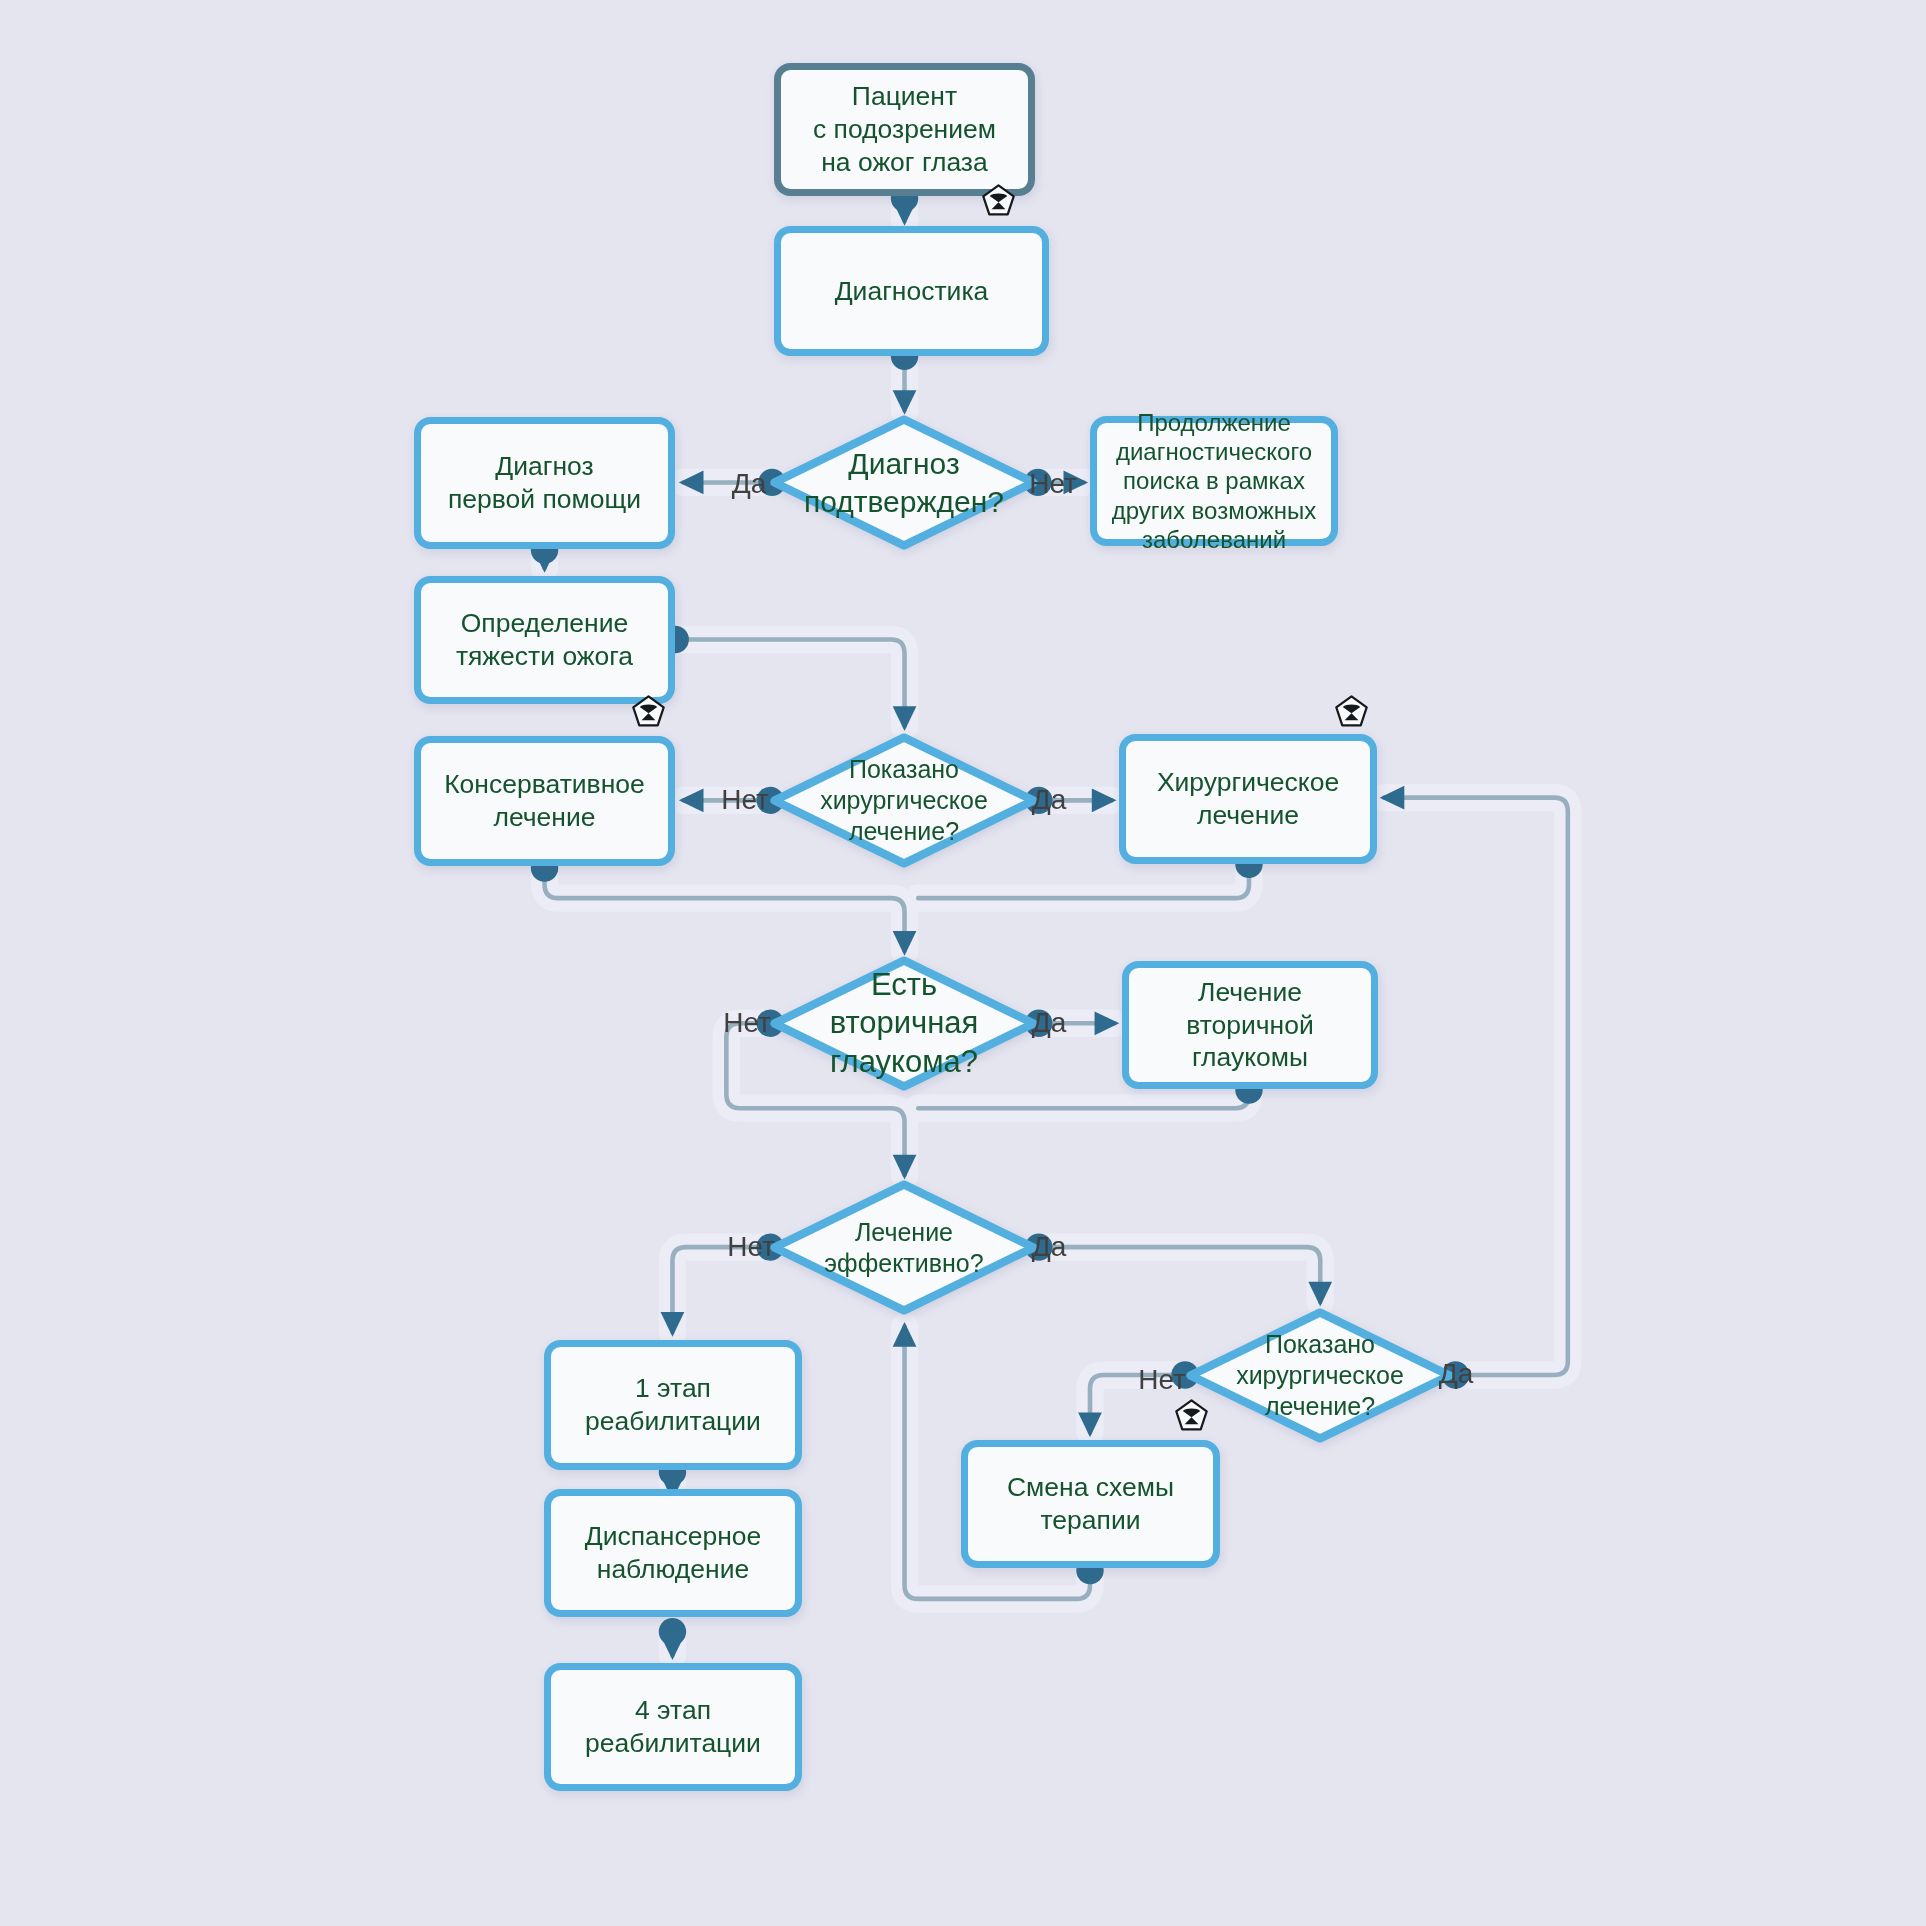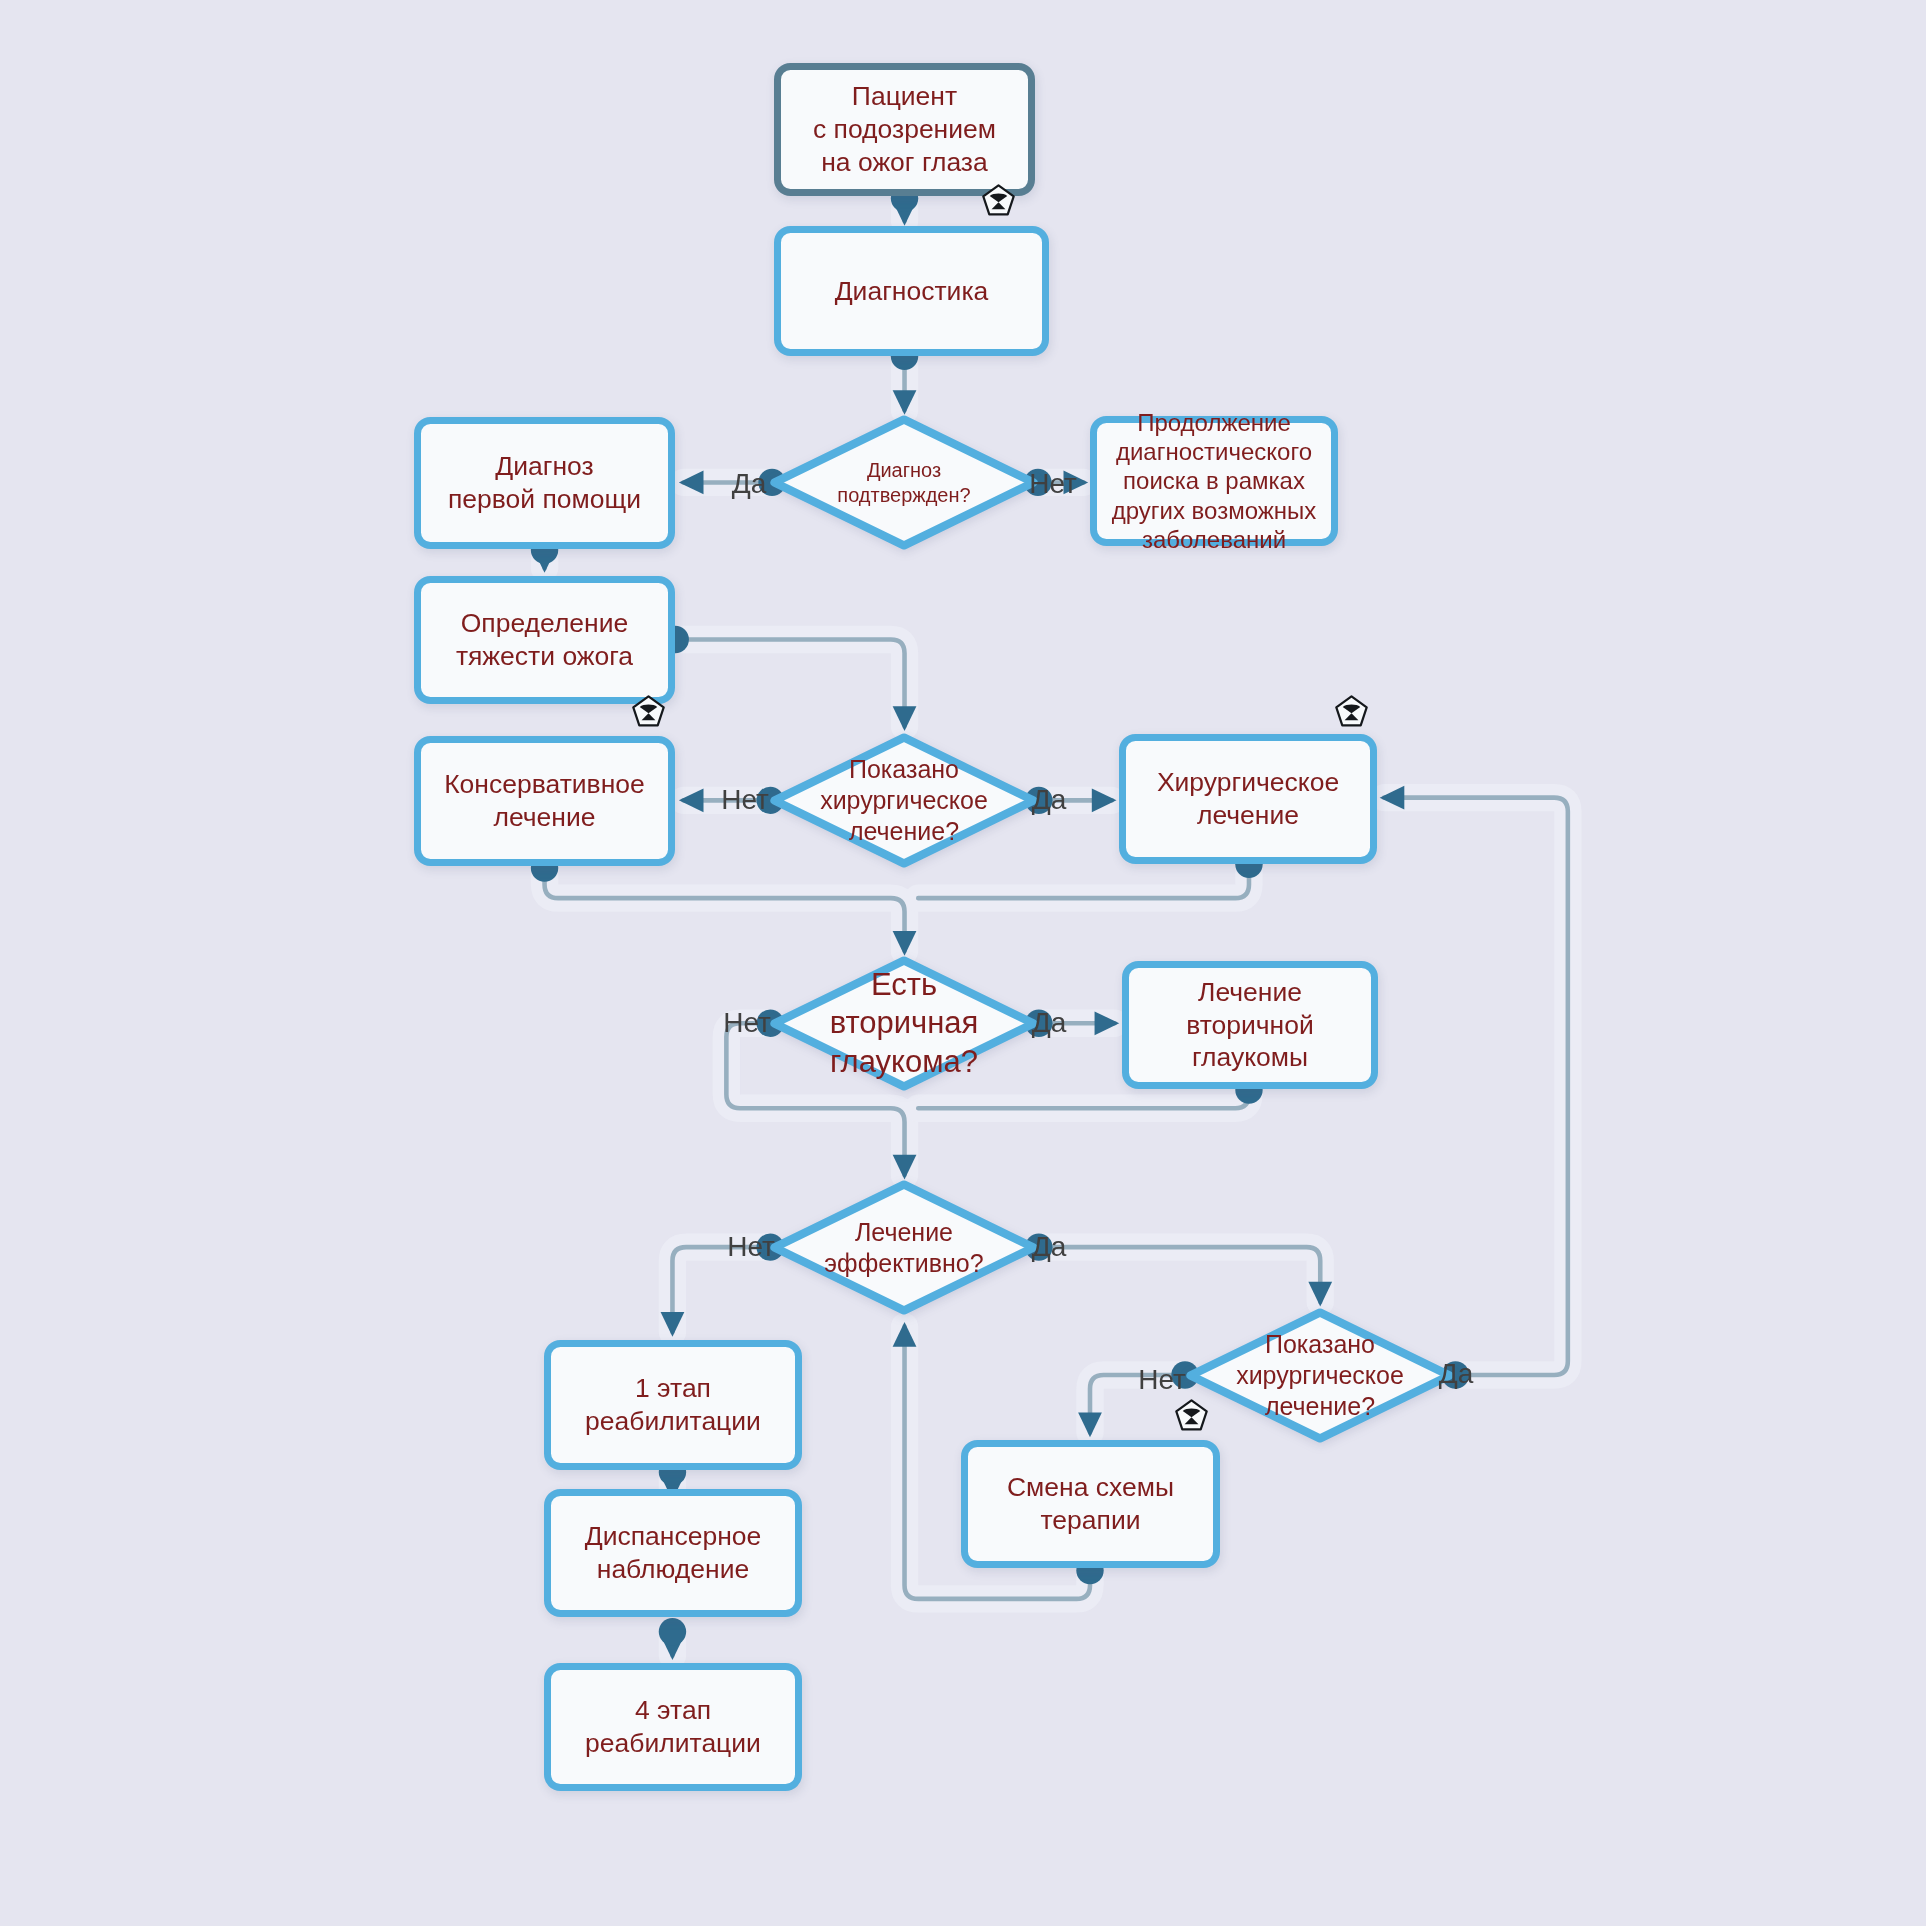--- a/index.html
+++ b/index.html
@@ -6,21 +6,21 @@
   .canvas{position:relative;width:1926px;height:1926px;background:#e5e5f0;
           font-family:"Liberation Sans",sans-serif;overflow:hidden;}
   .wires{position:absolute;left:0;top:0;width:1926px;height:1926px;}
   .glow{fill:none;stroke:#ebecf5;stroke-width:30;stroke-linecap:round;stroke-linejoin:round;opacity:.9;}
   .wire{fill:none;stroke:#97afbf;stroke-width:5;stroke-linecap:round;stroke-linejoin:round;}
   .dot{fill:#2f6b8e;}
   .node{position:absolute;display:flex;align-items:center;justify-content:center;text-align:center;}
   .box{background:#f8fafc;border:7.3px solid #53afdf;border-radius:16.4px;
        box-shadow:1.8px 3.7px 9.1px rgba(80,90,130,.14);box-sizing:border-box;}
   .box.dark{border-color:#587e92;}
-  .txt{color:#7f1d1d;font-size:26.5px;line-height:1.24;white-space:pre-line;padding:0 12.8px;}
+  .txt{color:#14532d;font-size:26.5px;line-height:1.24;white-space:pre-line;padding:0 12.8px;}
   .txt.small{font-size:24px;line-height:1.22;}
   .diamond{background:transparent;}
   .diamond svg{position:absolute;left:0;top:0;width:100%;height:100%;
                filter:drop-shadow(1.8px 3.7px 4.6px rgba(80,90,130,.16));}
   .diamond polygon{fill:#f8fafc;stroke:#53afdf;stroke-width:9;stroke-linejoin:round;}
   .diamond .txt{position:relative;z-index:1;max-width:210px;}
   .elabel{position:absolute;transform:translate(-50%,-50%);color:#404040;font-size:28px;
           white-space:nowrap;margin-top:30px;}
   .mark{position:absolute;width:35px;height:35px;}
   .mark svg{width:100%;height:100%;}
@@ -165,21 +165,21 @@
   </div>
 
   <div class="node box" style="left:544px;top:1663px;width:258px;height:128px">
     <span class="txt">4 этап реабилитации</span>
   </div>
 
   <div class="node diamond" style="left:769px;top:415px;width:270px;height:135px">
     <svg viewBox="0 0 296 148" preserveAspectRatio="none">
         <polygon points="148,5 290,74 148,143 6,74"></polygon>
       </svg>
-    <span class="txt" style="font-size:20px">Диагноз подтвержден?</span>
+    <span class="txt" style="font-size:30px">Диагноз подтвержден?</span>
   </div>
 
   <div class="node diamond" style="left:769px;top:733px;width:270px;height:135px">
     <svg viewBox="0 0 296 148" preserveAspectRatio="none">
         <polygon points="148,5 290,74 148,143 6,74"></polygon>
       </svg>
     <span class="txt" style="font-size:25px">Показано
 хирургическое
 лечение?</span>
   </div>

